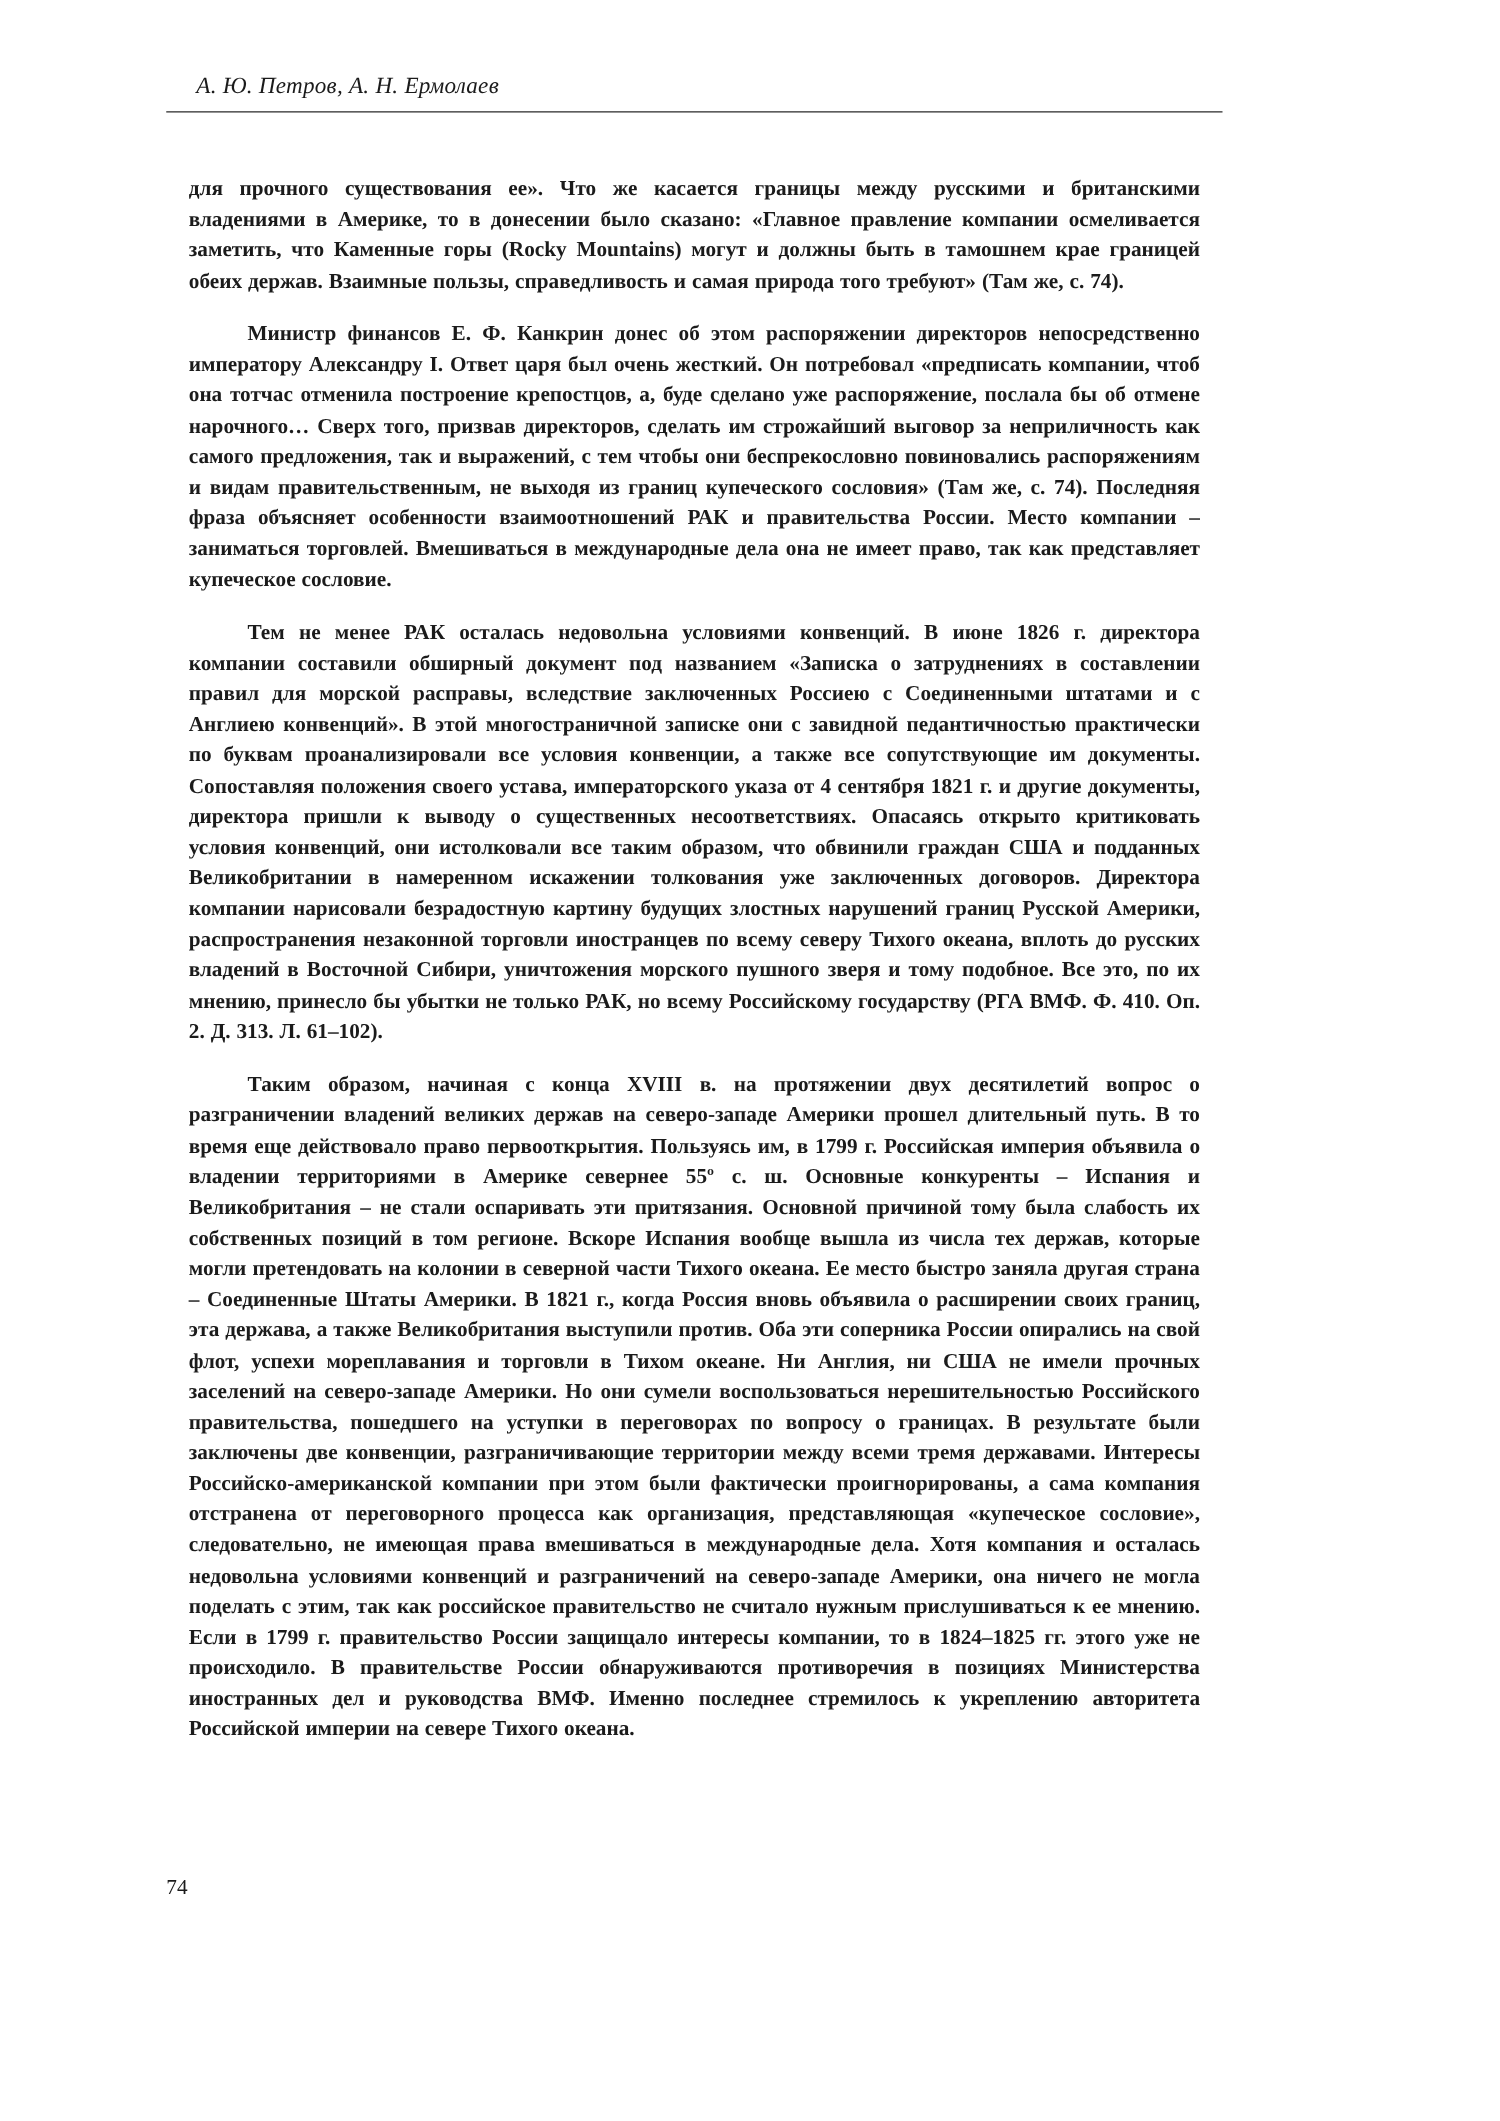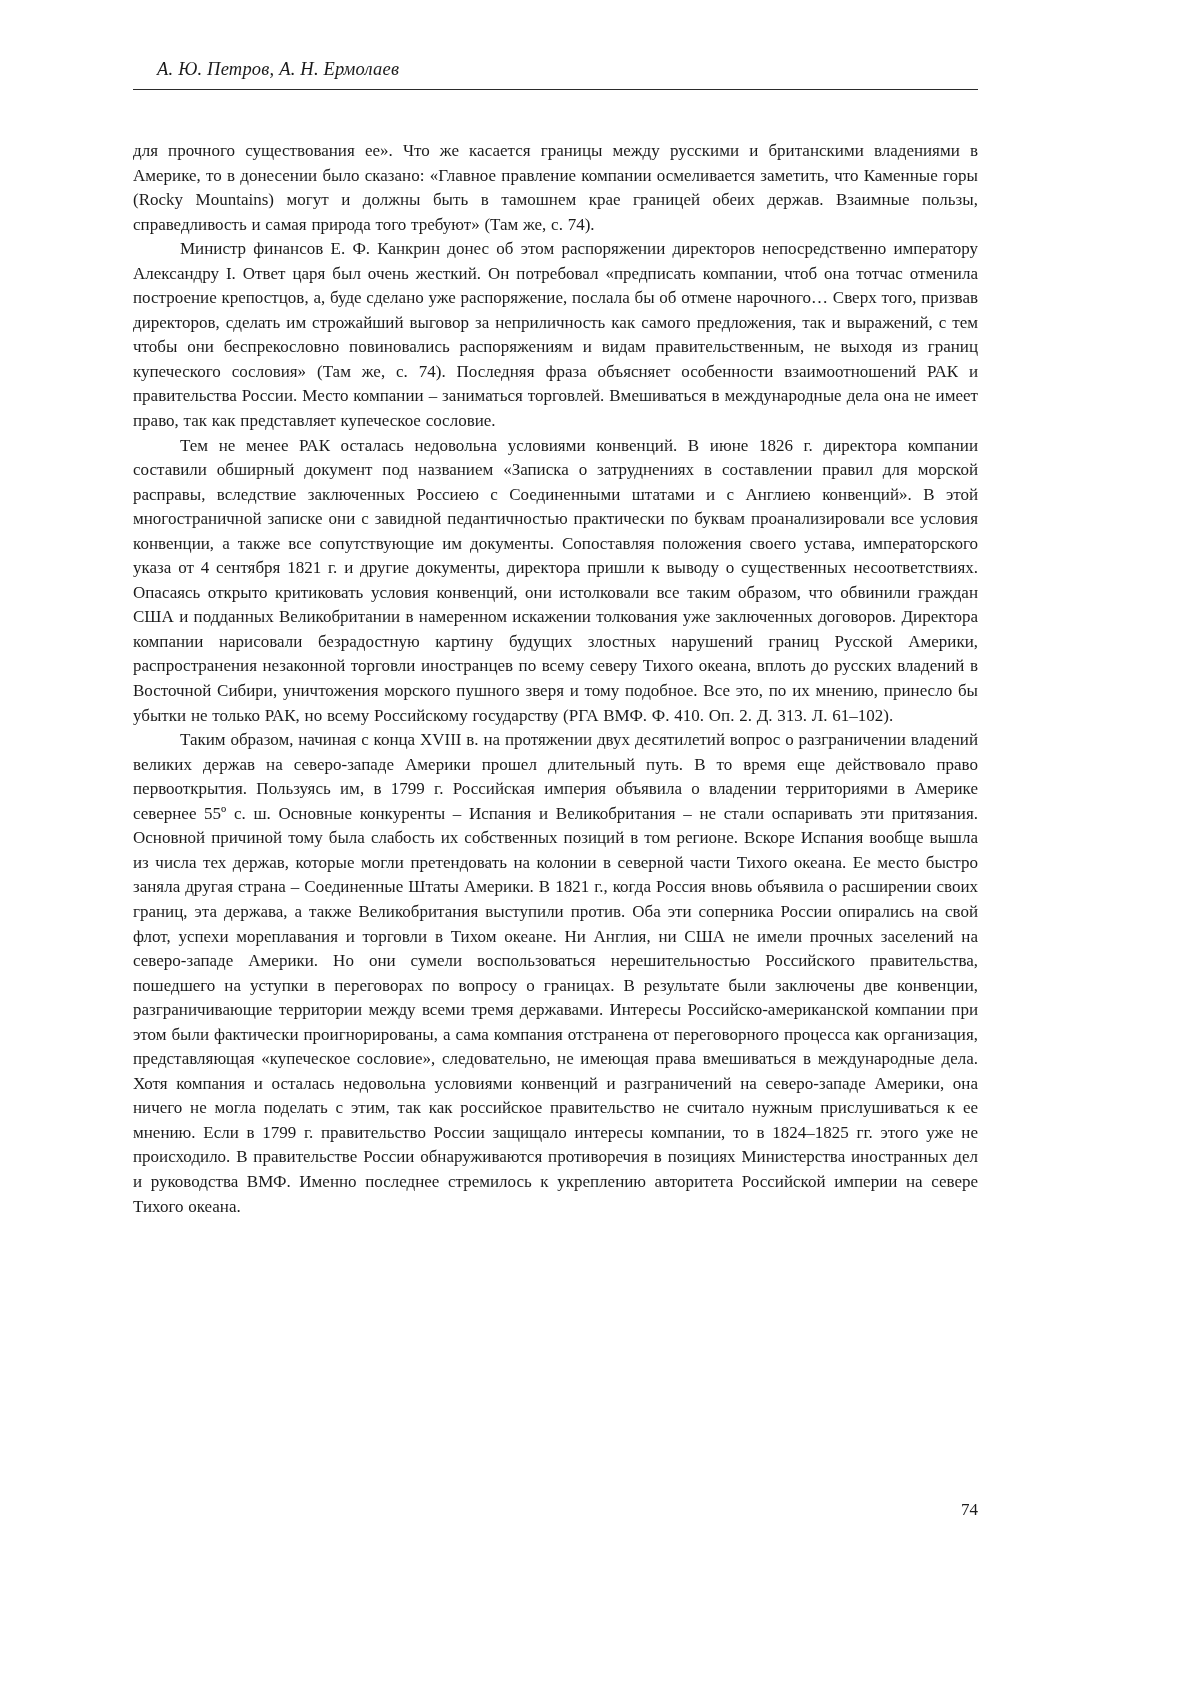--- a/index.html
+++ b/index.html
@@ -36,32 +36,33 @@
   .body-text {
     margin-top: 49px;
     font-size: 17px;
     line-height: 24.55px;
     text-align: justify;
     hyphens: auto;
     -webkit-hyphens: auto;
     word-spacing: 0.5px;
   }
   .para {
-    margin: 0;
+    margin: 18px;
     text-indent: 47px;
+    font-weight: bold;
   }
   .para.no-indent {
     text-indent: 0;
   }
   .page-footer {
     position: absolute;
     left: 133px;
     top: 1498px;
     width: 845px;
-    text-align: right;
+    text-align: left;
   }
   .page-number {
     font-size: 17px;
     line-height: 24px;
   }
 </style>
 </head>
 <body>
 
 <div class="page">

